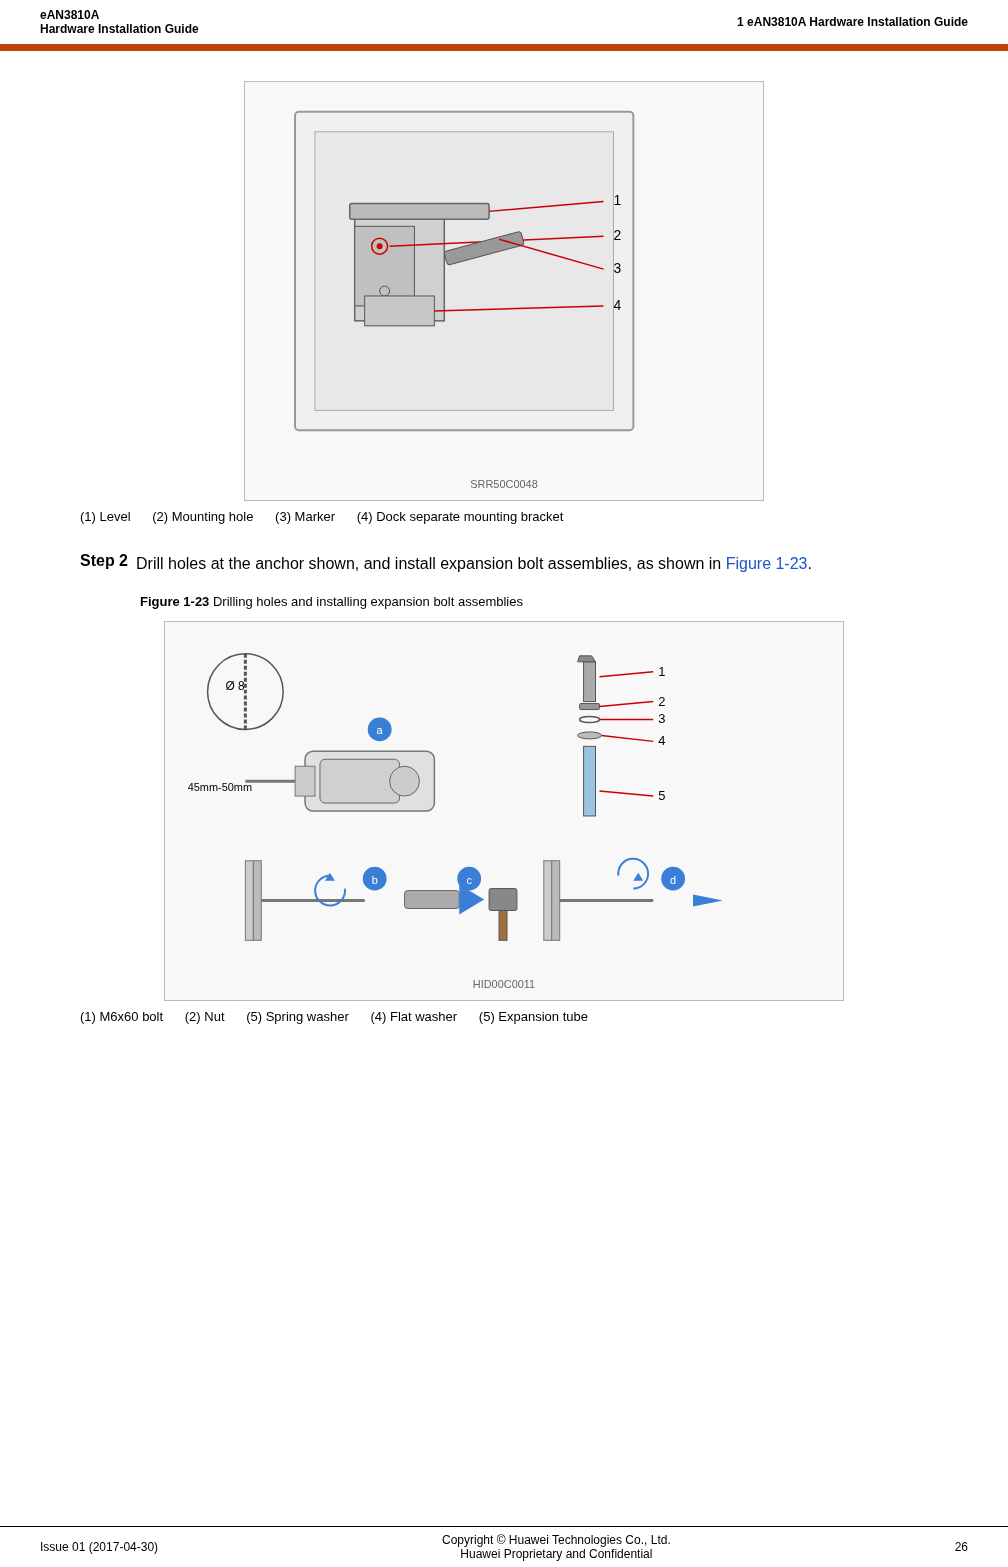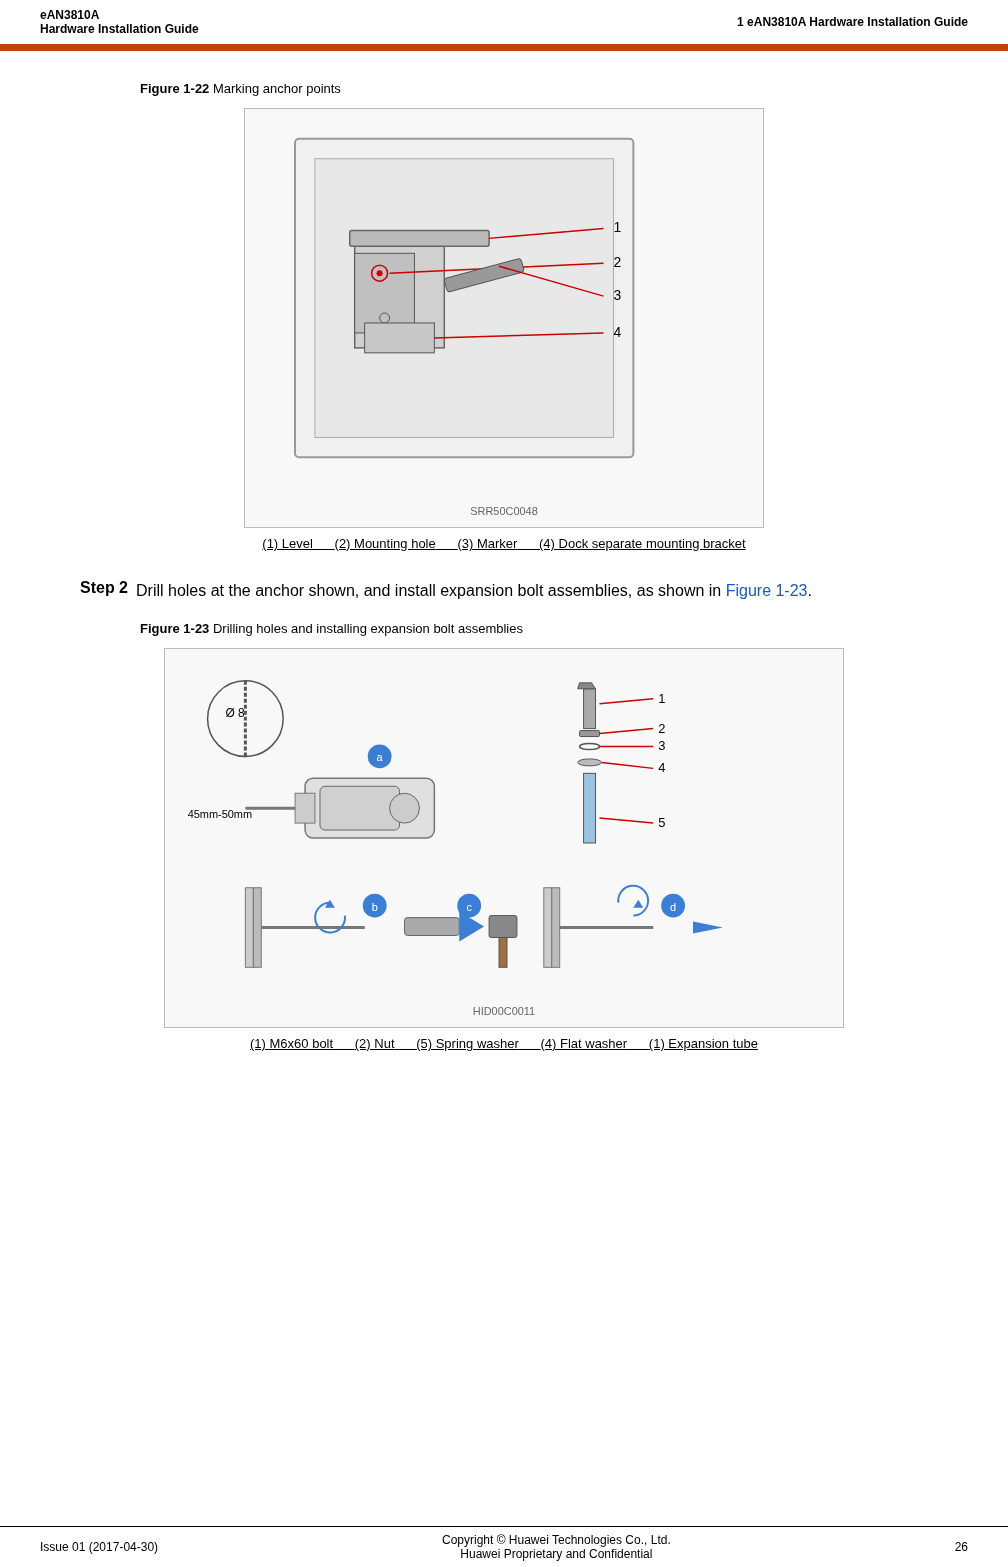--- a/index.html
+++ b/index.html
@@ -37,25 +37,24 @@
 
     
     .figure-title {
       font-size: 13px;
       margin-bottom: 12px;
       text-indent: 60px;
     }
     .figure-title strong { font-weight: bold; }
 
     .figure-caption {
-      text-align: center;
+      text-align: left;
       font-size: 13px;
       margin-bottom: 28px;
       margin-top: 8px;
-      text-decoration: underline;
     }
 
     
     .step-block {
       margin: 10px 0 18px 0;
       display: flex;
       gap: 8px;
       font-size: 16px;
     }
     .step-label { font-weight: bold; white-space: nowrap; }
@@ -113,23 +112,20 @@
       <span style="white-space:pre-line;">eAN3810A
 Hardware Installation Guide</span>
     </div>
     <div class="header-right">
       <span>1 eAN3810A Hardware Installation Guide</span>
     </div>
   </div>
 
   <div class="content">
 
-    <div class="figure-title">
-      <strong>Figure 1-22</strong><span> Marking anchor points</span>
-    </div>
 
     <div class="fig22-wrapper">
       <svg class="fig22-svg" viewBox="0 0 520 420" xmlns="http://www.w3.org/2000/svg">
 
         <rect x="50" y="30" width="340" height="320" rx="4" fill="#f0f0f0" stroke="#999" stroke-width="2"></rect>
 
         <rect x="70" y="50" width="300" height="280" fill="#e8e8e8" stroke="#aaa" stroke-width="1"></rect>
 
         <rect x="110" y="130" width="90" height="110" fill="#d0d0d0" stroke="#666" stroke-width="1.5"></rect>
 
@@ -257,21 +253,21 @@
 
     <div class="figure-caption">
       <span>(1) M6x60 bolt</span>
       &nbsp;&nbsp;&nbsp;&nbsp;
       <span>(2) Nut</span>
       &nbsp;&nbsp;&nbsp;&nbsp;
       <span>(5) Spring washer</span>
       &nbsp;&nbsp;&nbsp;&nbsp;
       <span>(4) Flat washer</span>
       &nbsp;&nbsp;&nbsp;&nbsp;
-      <span>(1) Expansion tube</span>
+      <span>(5) Expansion tube</span>
     </div>
 
   </div>
 
   <div class="footer">
     <div>Issue 01 (2017-04-30)</div>
     <div class="footer-center">
       <div>Copyright © Huawei Technologies Co., Ltd.</div>
       <div>Huawei Proprietary and Confidential</div>
     </div>

